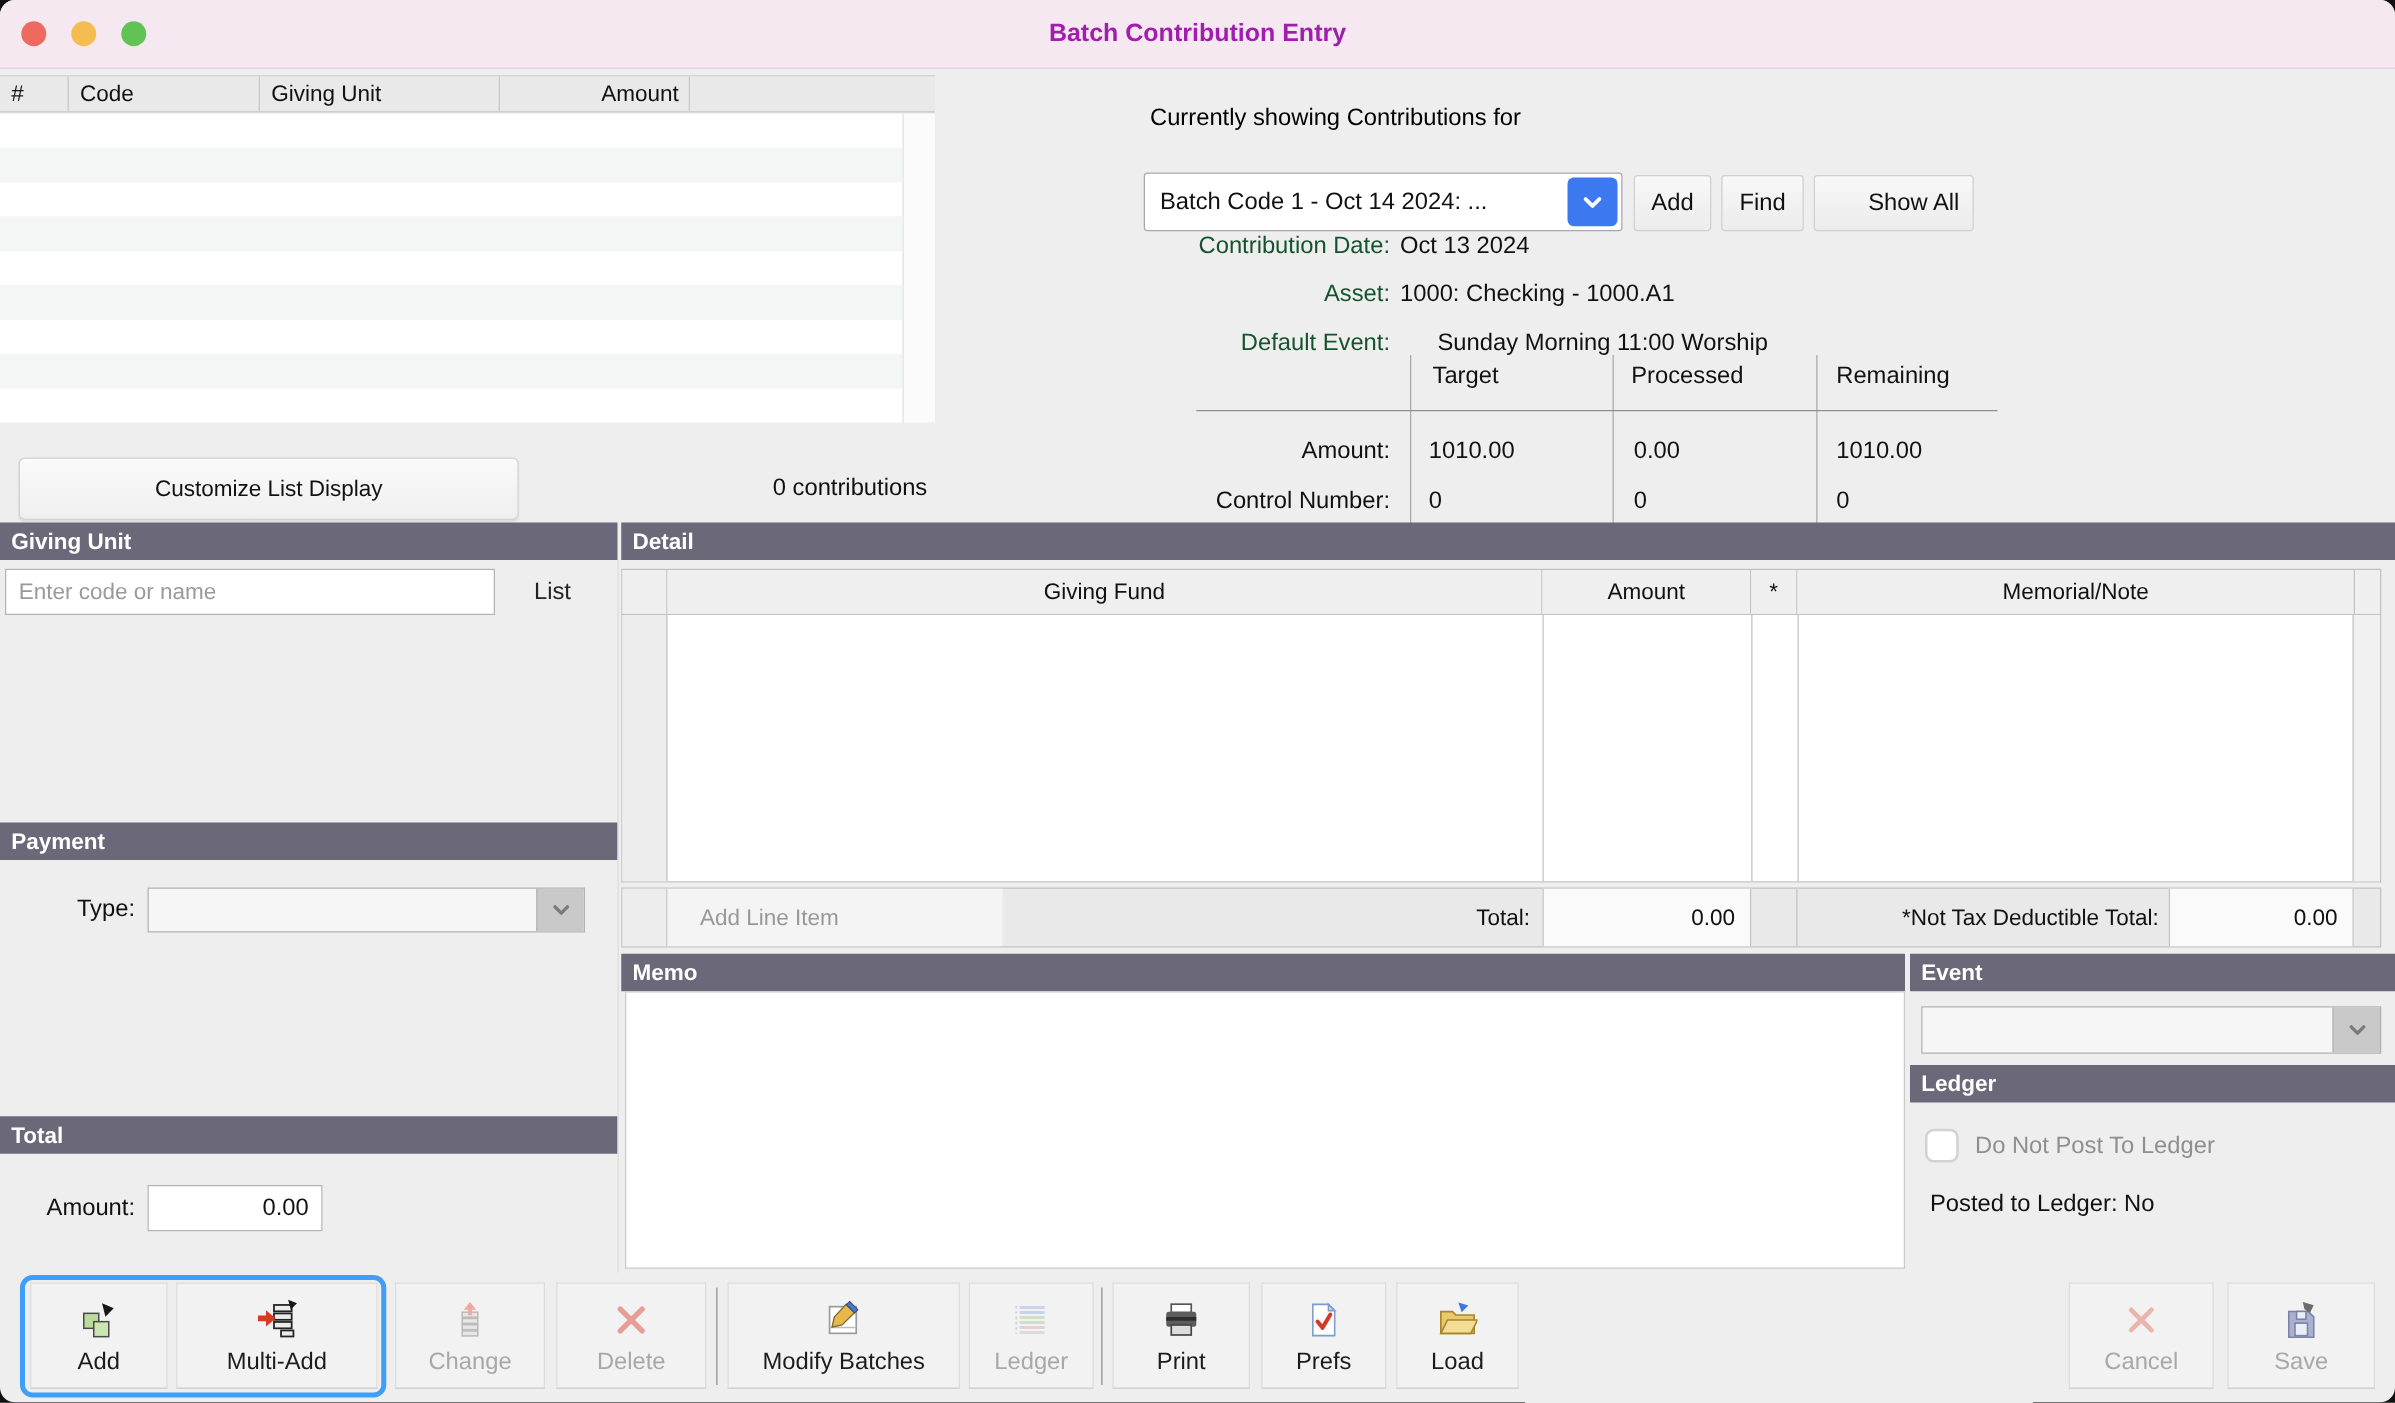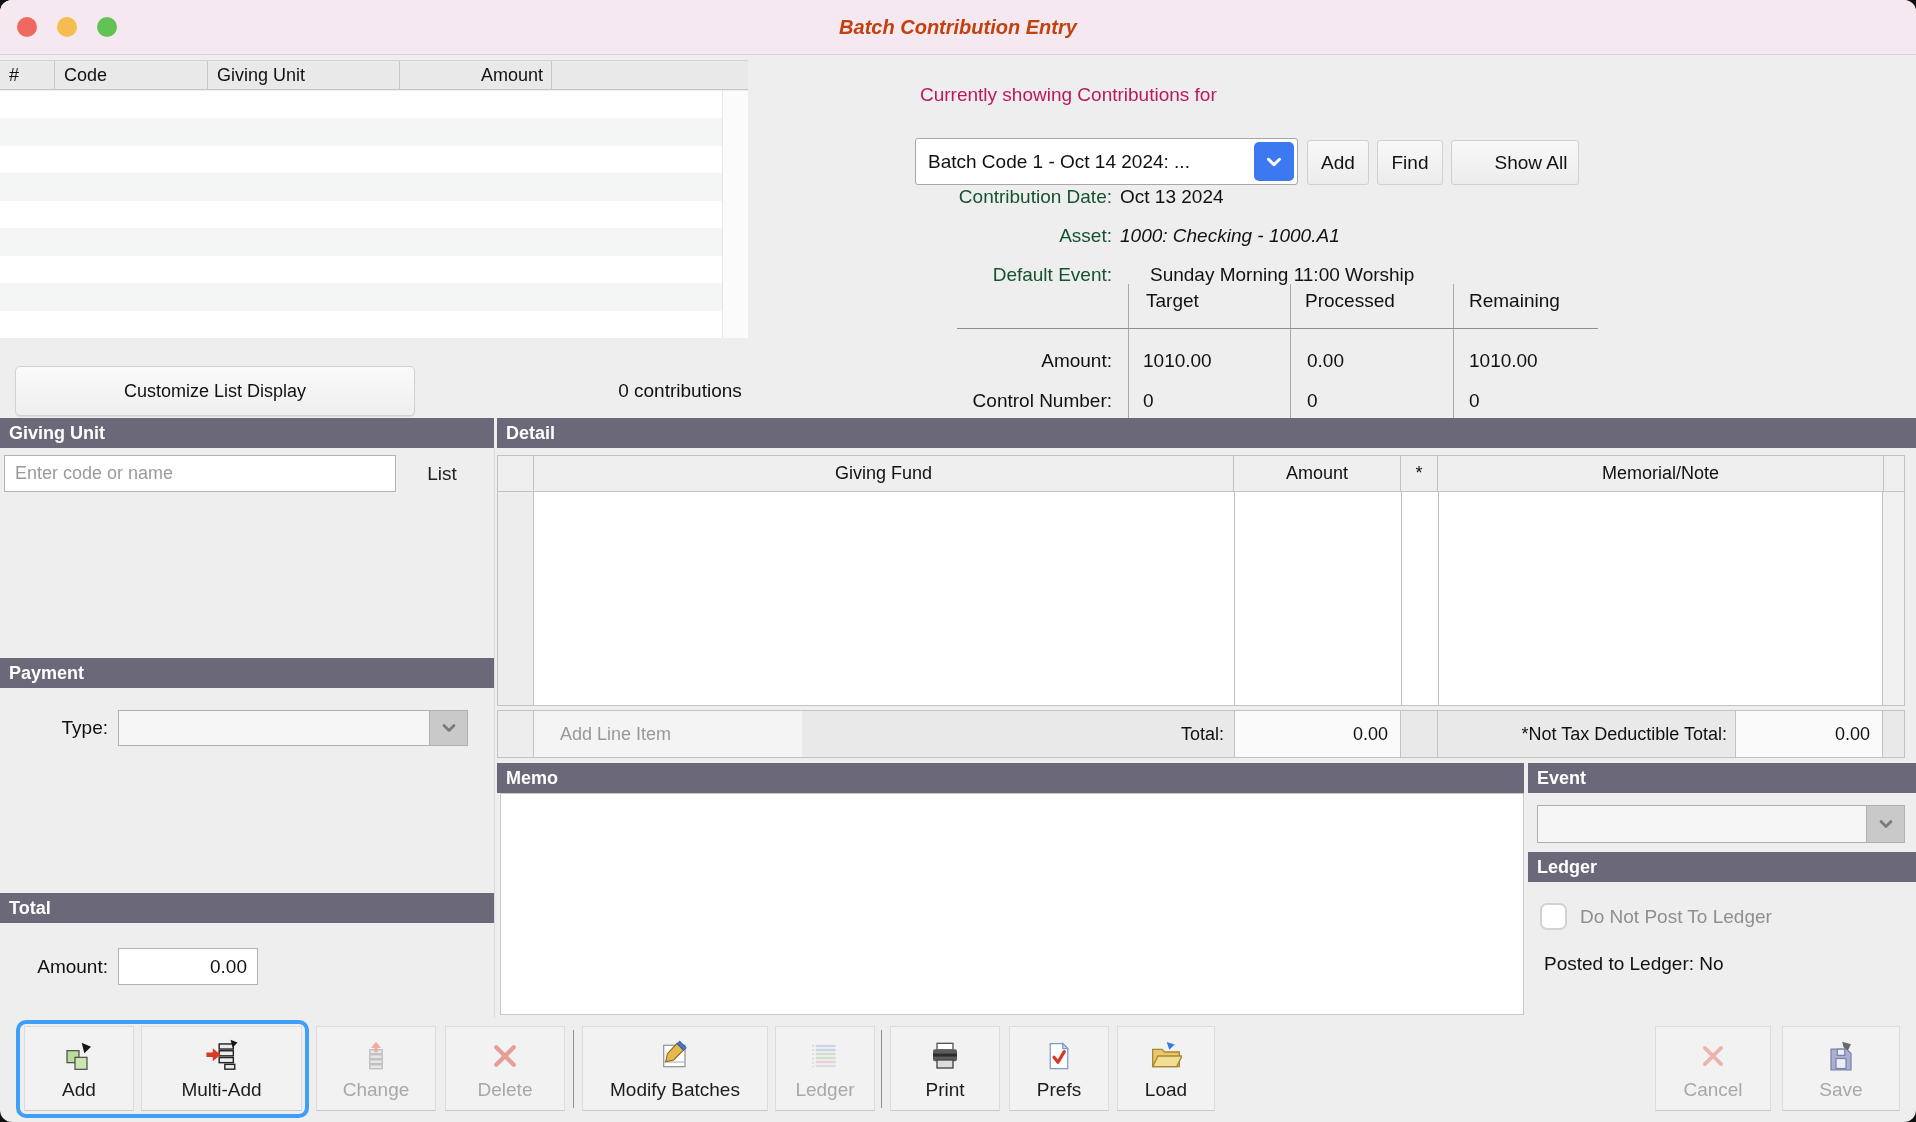--- a/index.html
+++ b/index.html
@@ -9,21 +9,21 @@
             border-radius:12px; overflow:hidden; }
 
   
   .titlebar { position:absolute; left:0; top:0; width:1916px; height:55px;
               background:#f5e8f1; border-bottom:1px solid #ddd2da; }
   .light { position:absolute; top:17px; width:20px; height:20px; border-radius:50%; }
   .light-red    { left:17px;  background:#ee6a5f; }
   .light-yellow { left:57px;  background:#f5bd4f; }
   .light-green  { left:97px;  background:#61c354; }
   .window-title { position:absolute; left:0; top:0; width:100%; height:68px; line-height:55px;
-                  text-align:center; font-weight:bold; font-size:20px; color:#c2410c;font-style:italic; }
+                  text-align:center; font-weight:bold; font-size:20px; color:#a21caf; }
 
   
   .list-header { position:absolute; left:0; top:60px; width:748px; height:30px;
                  background:#e9e9e9; border-top:1px solid #d2d2d2; border-bottom:1px solid #c6c6c6;
                  display:flex; font-size:18px; color:#111; }
   .list-header > div { line-height:28px; border-right:1px solid #c8c8c8; padding-left:9px; }
   .lh-num  { width:55px; }
   .lh-code { width:153px; }
   .lh-unit { width:192px; }
   .lh-amt  { width:152px; text-align:right; padding-right:8px; }
@@ -34,21 +34,21 @@
   .list-scroll { position:absolute; left:722px; top:91px; width:26px; height:247px;
                  background:#fbfbfb; border-left:1px solid #e4e4e4; }
   .customize-btn { position:absolute; left:15px; top:366px; width:400px; height:50px;
                    background:linear-gradient(#fafafa,#efefef); border:1px solid #d2d2d2;
                    border-radius:5px; font-size:18px; color:#111; text-align:center;
                    line-height:48px; box-shadow:0 1px 1px rgba(0,0,0,.07); }
   .contrib-count { position:absolute; left:560px; top:366px; width:240px; height:50px;
                    line-height:50px; text-align:center; font-size:19px; color:#111; }
 
   
-  .batch-heading { position:absolute; left:920px; top:84px; font-size:19px; color:#be185d; }
+  .batch-heading { position:absolute; left:920px; top:84px; font-size:19px; color:#000000; }
   .batch-select { position:absolute; left:915px; top:138px; width:383px; height:47px;
                   background:#fff; border:1px solid #a8a8a8; border-radius:3px;
                   font-size:19px; color:#111; line-height:45px; padding-left:12px; }
   .batch-chevron { position:absolute; left:1254px; top:142px; width:40px; height:39px;
                    background:#3c78f0; border-radius:5px; display:flex; align-items:center;
                    justify-content:center; }
   .mini-btn { position:absolute; top:140px; height:45px; background:linear-gradient(#f8f8f8,#ececec);
               border:1px solid #d0d0d0; border-radius:3px; font-size:19px; color:#111;
               text-align:center; line-height:43px; }
   .btn-batch-add  { left:1307px; width:62px; }
@@ -207,21 +207,21 @@
         <path d="M4 6 l4 4 4 -4" stroke="#fff" stroke-width="2.2" fill="none" stroke-linecap="round" stroke-linejoin="round"></path>
       </svg>
   </div>
   <div class="mini-btn btn-batch-add">Add</div>
   <div class="mini-btn btn-batch-find">Find</div>
   <div class="mini-btn btn-show-all">Show All</div>
 
   <div class="info-label" style="top:183px;">Contribution Date:</div>
   <div class="info-value" style="top:183px;">Oct 13 2024</div>
   <div class="info-label" style="top:222px;">Asset:</div>
-  <div class="info-value" style="top:222px;font-style:italic;">1000: Checking - 1000.A1</div>
+  <div class="info-value" style="top:222px;">1000: Checking - 1000.A1</div>
   <div class="info-label" style="top:261px;">Default Event:</div>
   <div class="info-value" style="top:261px;margin-left:30px;">Sunday Morning 11:00 Worship</div>
 
   <div class="sum-vline" style="left:1128px;"></div>
   <div class="sum-vline" style="left:1290px;"></div>
   <div class="sum-vline" style="left:1453px;"></div>
   <div class="sum-hline"></div>
   <div class="sum-head" style="left:1146px;">Target</div>
   <div class="sum-head" style="left:1305px;">Processed</div>
   <div class="sum-head" style="left:1469px;">Remaining</div>

